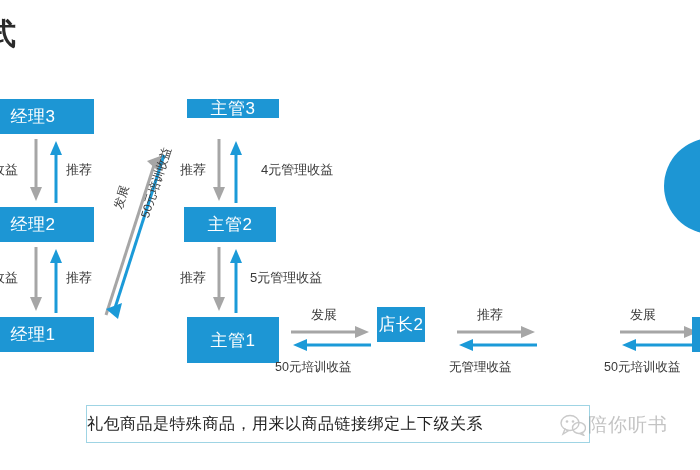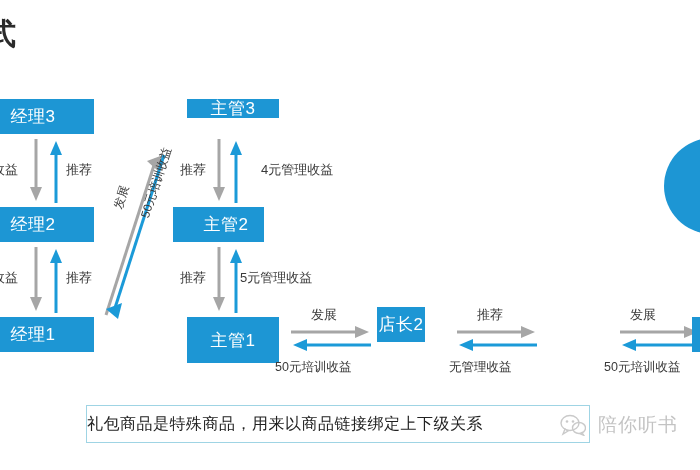--- a/index.html
+++ b/index.html
@@ -101,21 +101,21 @@
     white-space: nowrap;
   }
 
   
   .watermark {
     position: absolute;
     left: 560px;
     top: 412px;
     display: flex;
     align-items: center;
-    gap: 12px;
+    gap: 2px;
     opacity: 0.45;
   }
   .wm-icon {
     width: 26px;
     height: 22px;
     flex: 0 0 auto;
   }
   .wm-text {
     font-size: 19px;
     color: #7c7c7c;
@@ -175,21 +175,21 @@
   <div class="diag" style="left:106px; top:145px;">
     <svg width="70" height="175" viewBox="0 0 70 175">
       <line x1="8" y1="166" x2="58" y2="10" stroke="#1b9ad8" stroke-width="3"></line>
       <polygon points="0,164 16,158 12,174" fill="#1b9ad8"></polygon>
     </svg>
   </div>
   <div class="diag-label" style="left:110px; top:206px; transform: rotate(-72deg);">发展</div>
   <div class="diag-label" style="left:137px; top:215px; transform: rotate(-72deg);">50元培训收益</div>
 
   <div class="node" style="left:187px; top:99px; width:92px; height:19px;">主管3</div>
-  <div class="node" style="left:173px; top:207px; width:76px; height:35px;padding-left:15px;">主管2</div>
+  <div class="node" style="left:184px; top:207px; width:92px; height:35px;">主管2</div>
   <div class="node" style="left:187px; top:317px; width:92px; height:46px;">主管1</div>
 
   <div class="v-arrow" style="left:212px; top:139px;">
     <svg width="14" height="64" viewBox="0 0 14 64">
       <line x1="7" y1="0" x2="7" y2="50" stroke="#a6a6a6" stroke-width="3"></line>
       <polygon points="1,48 13,48 7,62" fill="#a6a6a6"></polygon>
     </svg>
   </div>
   <div class="v-arrow" style="left:229px; top:139px;">
     <svg width="14" height="64" viewBox="0 0 14 64">
@@ -206,21 +206,21 @@
       <polygon points="1,50 13,50 7,64" fill="#a6a6a6"></polygon>
     </svg>
   </div>
   <div class="v-arrow" style="left:229px; top:247px;">
     <svg width="14" height="66" viewBox="0 0 14 66">
       <line x1="7" y1="14" x2="7" y2="66" stroke="#1b9ad8" stroke-width="3"></line>
       <polygon points="1,16 13,16 7,2" fill="#1b9ad8"></polygon>
     </svg>
   </div>
   <div class="lbl" style="left:180px; top:269px;">推荐</div>
-  <div class="lbl" style="left:240px; top:269px;">5元管理收益</div>
+  <div class="lbl" style="left:250px; top:269px;">5元管理收益</div>
 
   <div class="h-arrow" style="left:291px; top:325px;">
     <svg width="80" height="26" viewBox="0 0 80 26">
       <line x1="0" y1="7" x2="66" y2="7" stroke="#a6a6a6" stroke-width="3"></line>
       <polygon points="64,1 64,13 78,7" fill="#a6a6a6"></polygon>
       <line x1="14" y1="20" x2="80" y2="20" stroke="#1b9ad8" stroke-width="3"></line>
       <polygon points="16,14 16,26 2,20" fill="#1b9ad8"></polygon>
     </svg>
   </div>
   <div class="lbl" style="left:311px; top:306px;">发展</div>

